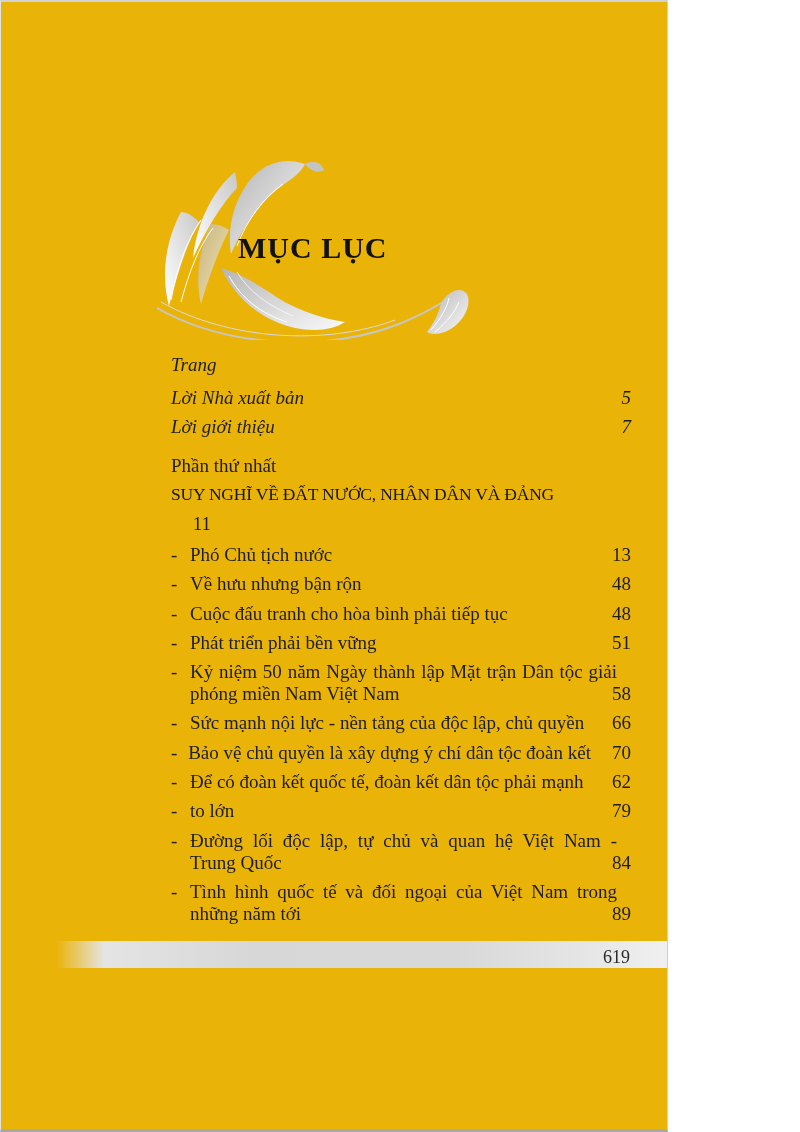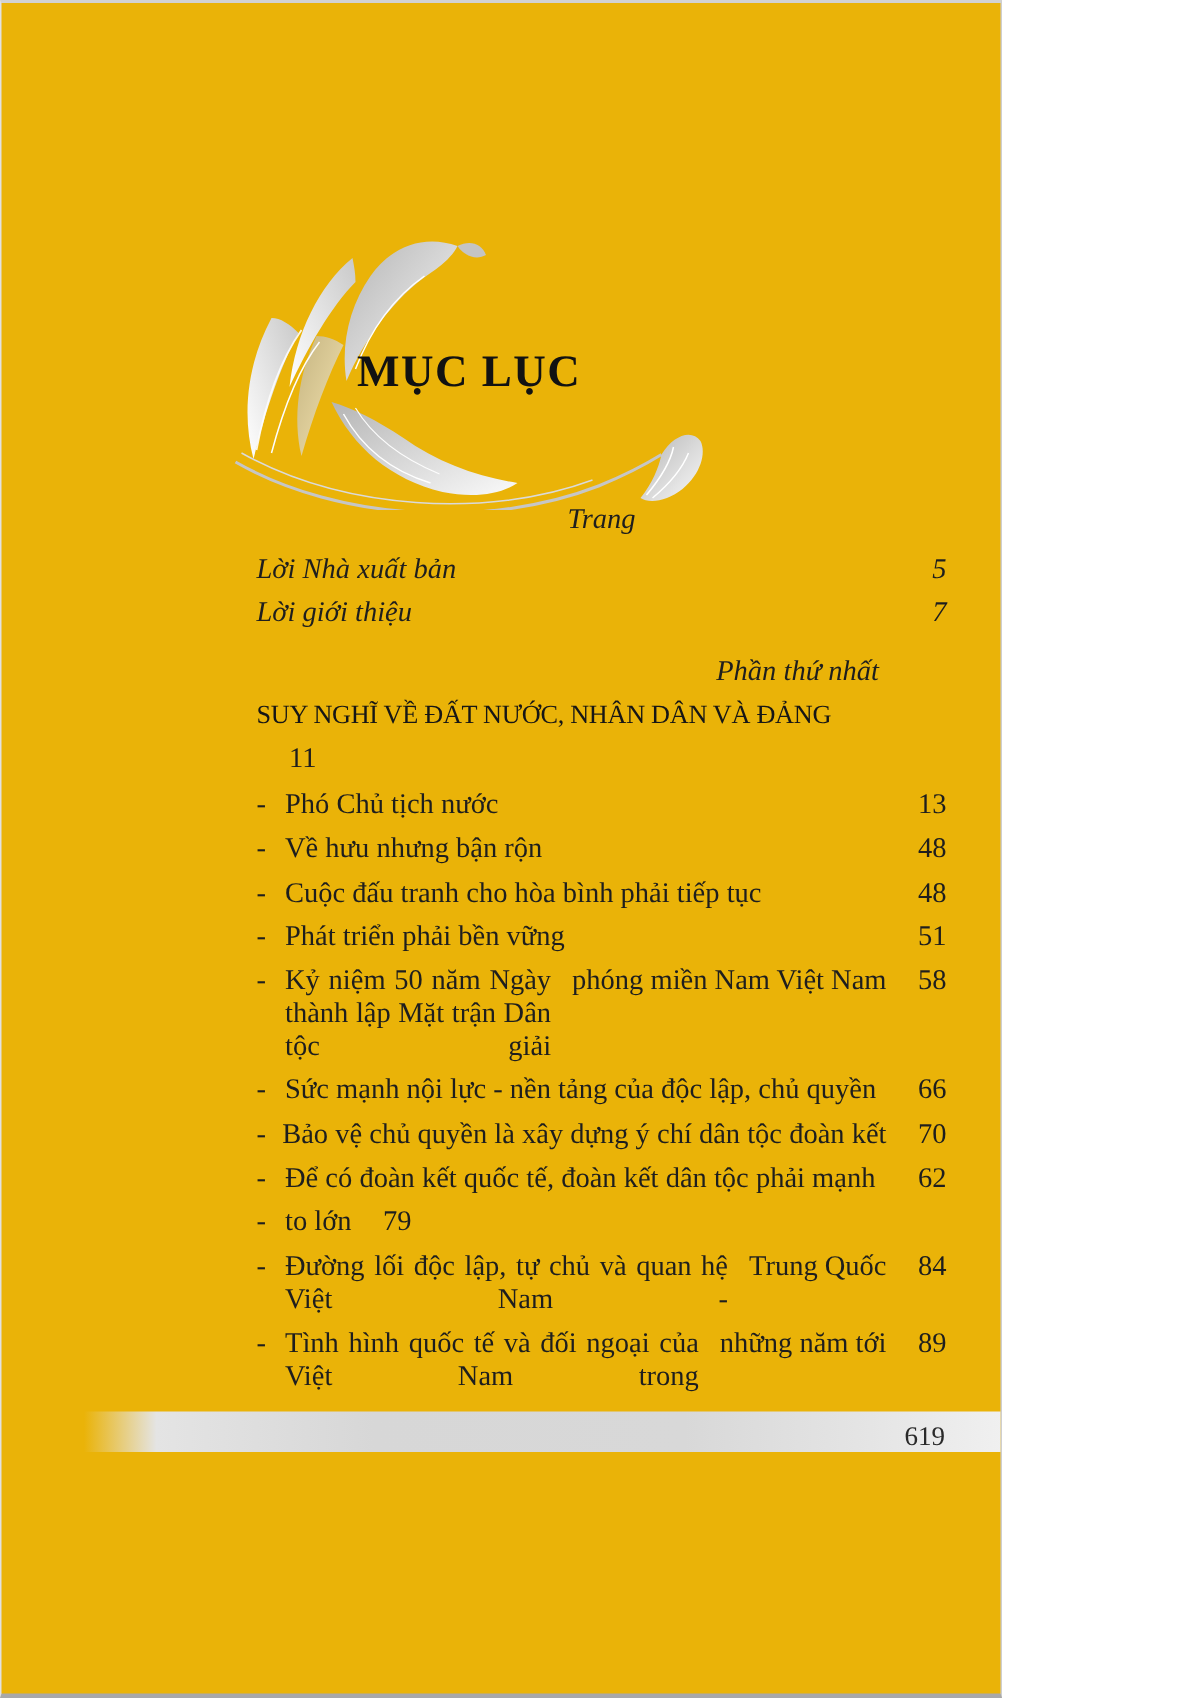--- a/index.html
+++ b/index.html
@@ -19,37 +19,37 @@
   .ornament { position:absolute; left:136px; top:148px; width:336px; height:190px; z-index:1; }
   .toc-title {
     position:absolute; left:237px; top:227px; z-index:2;
     font-size:30px; font-weight:bold; letter-spacing:1px;
     color:#121212; line-height:38px; white-space:nowrap;
   }
   .content {
     position:absolute; left:170px; top:330px; width:460px; z-index:2;
     font-size:19px; line-height:29px;
   }
-  .trang-row { margin-top:0; text-align:center; font-style:italic; }
+  .trang-row { margin-top:18px; text-align:left; font-style:italic; }
   .front-matter { margin-top:4px; }
   .fm-row { display:flex; font-style:italic;gap:12px; }
   .fm-label { flex:1; white-space:nowrap; }
   .pg { min-width:40px; text-align:right; }
   .section { margin-top:10px; }
-  .part-label { text-align:right; font-style:italic; margin-right:45px; }
+  .part-label { text-align:left; margin-right:45px; }
   .part-title-row { display:flex; align-items:baseline;flex-direction:column; }
   .part-title {
     flex:1; text-align:center; white-space:nowrap;
     font-size:17.5px; letter-spacing:-0.2px; color:#161616;
   }
   .entries { margin-top:6px; }
   .entry { display:flex; line-height:22px; margin-bottom:7.3px; }
   .dash { width:19px; }
   .etext { flex:1; white-space:nowrap; }
-  .ebody { flex:1; display:flex; flex-direction:row; }
+  .ebody { flex:1; display:flex; flex-direction:column; }
   .l1 { text-align:justify; text-align-last:justify; padding-right:14px; }
   .l2row { display:flex; }
   .l2 { flex:1; white-space:nowrap; }
   .footer-bar {
     position:absolute; left:55px; top:939px; width:690px; height:27px; z-index:2;
     box-sizing:border-box;
     display:flex; align-items:flex-end; justify-content:flex-end;
     padding-right:116px;
     font-size:18px; color:#2a2a2a;
     background:linear-gradient(90deg,

